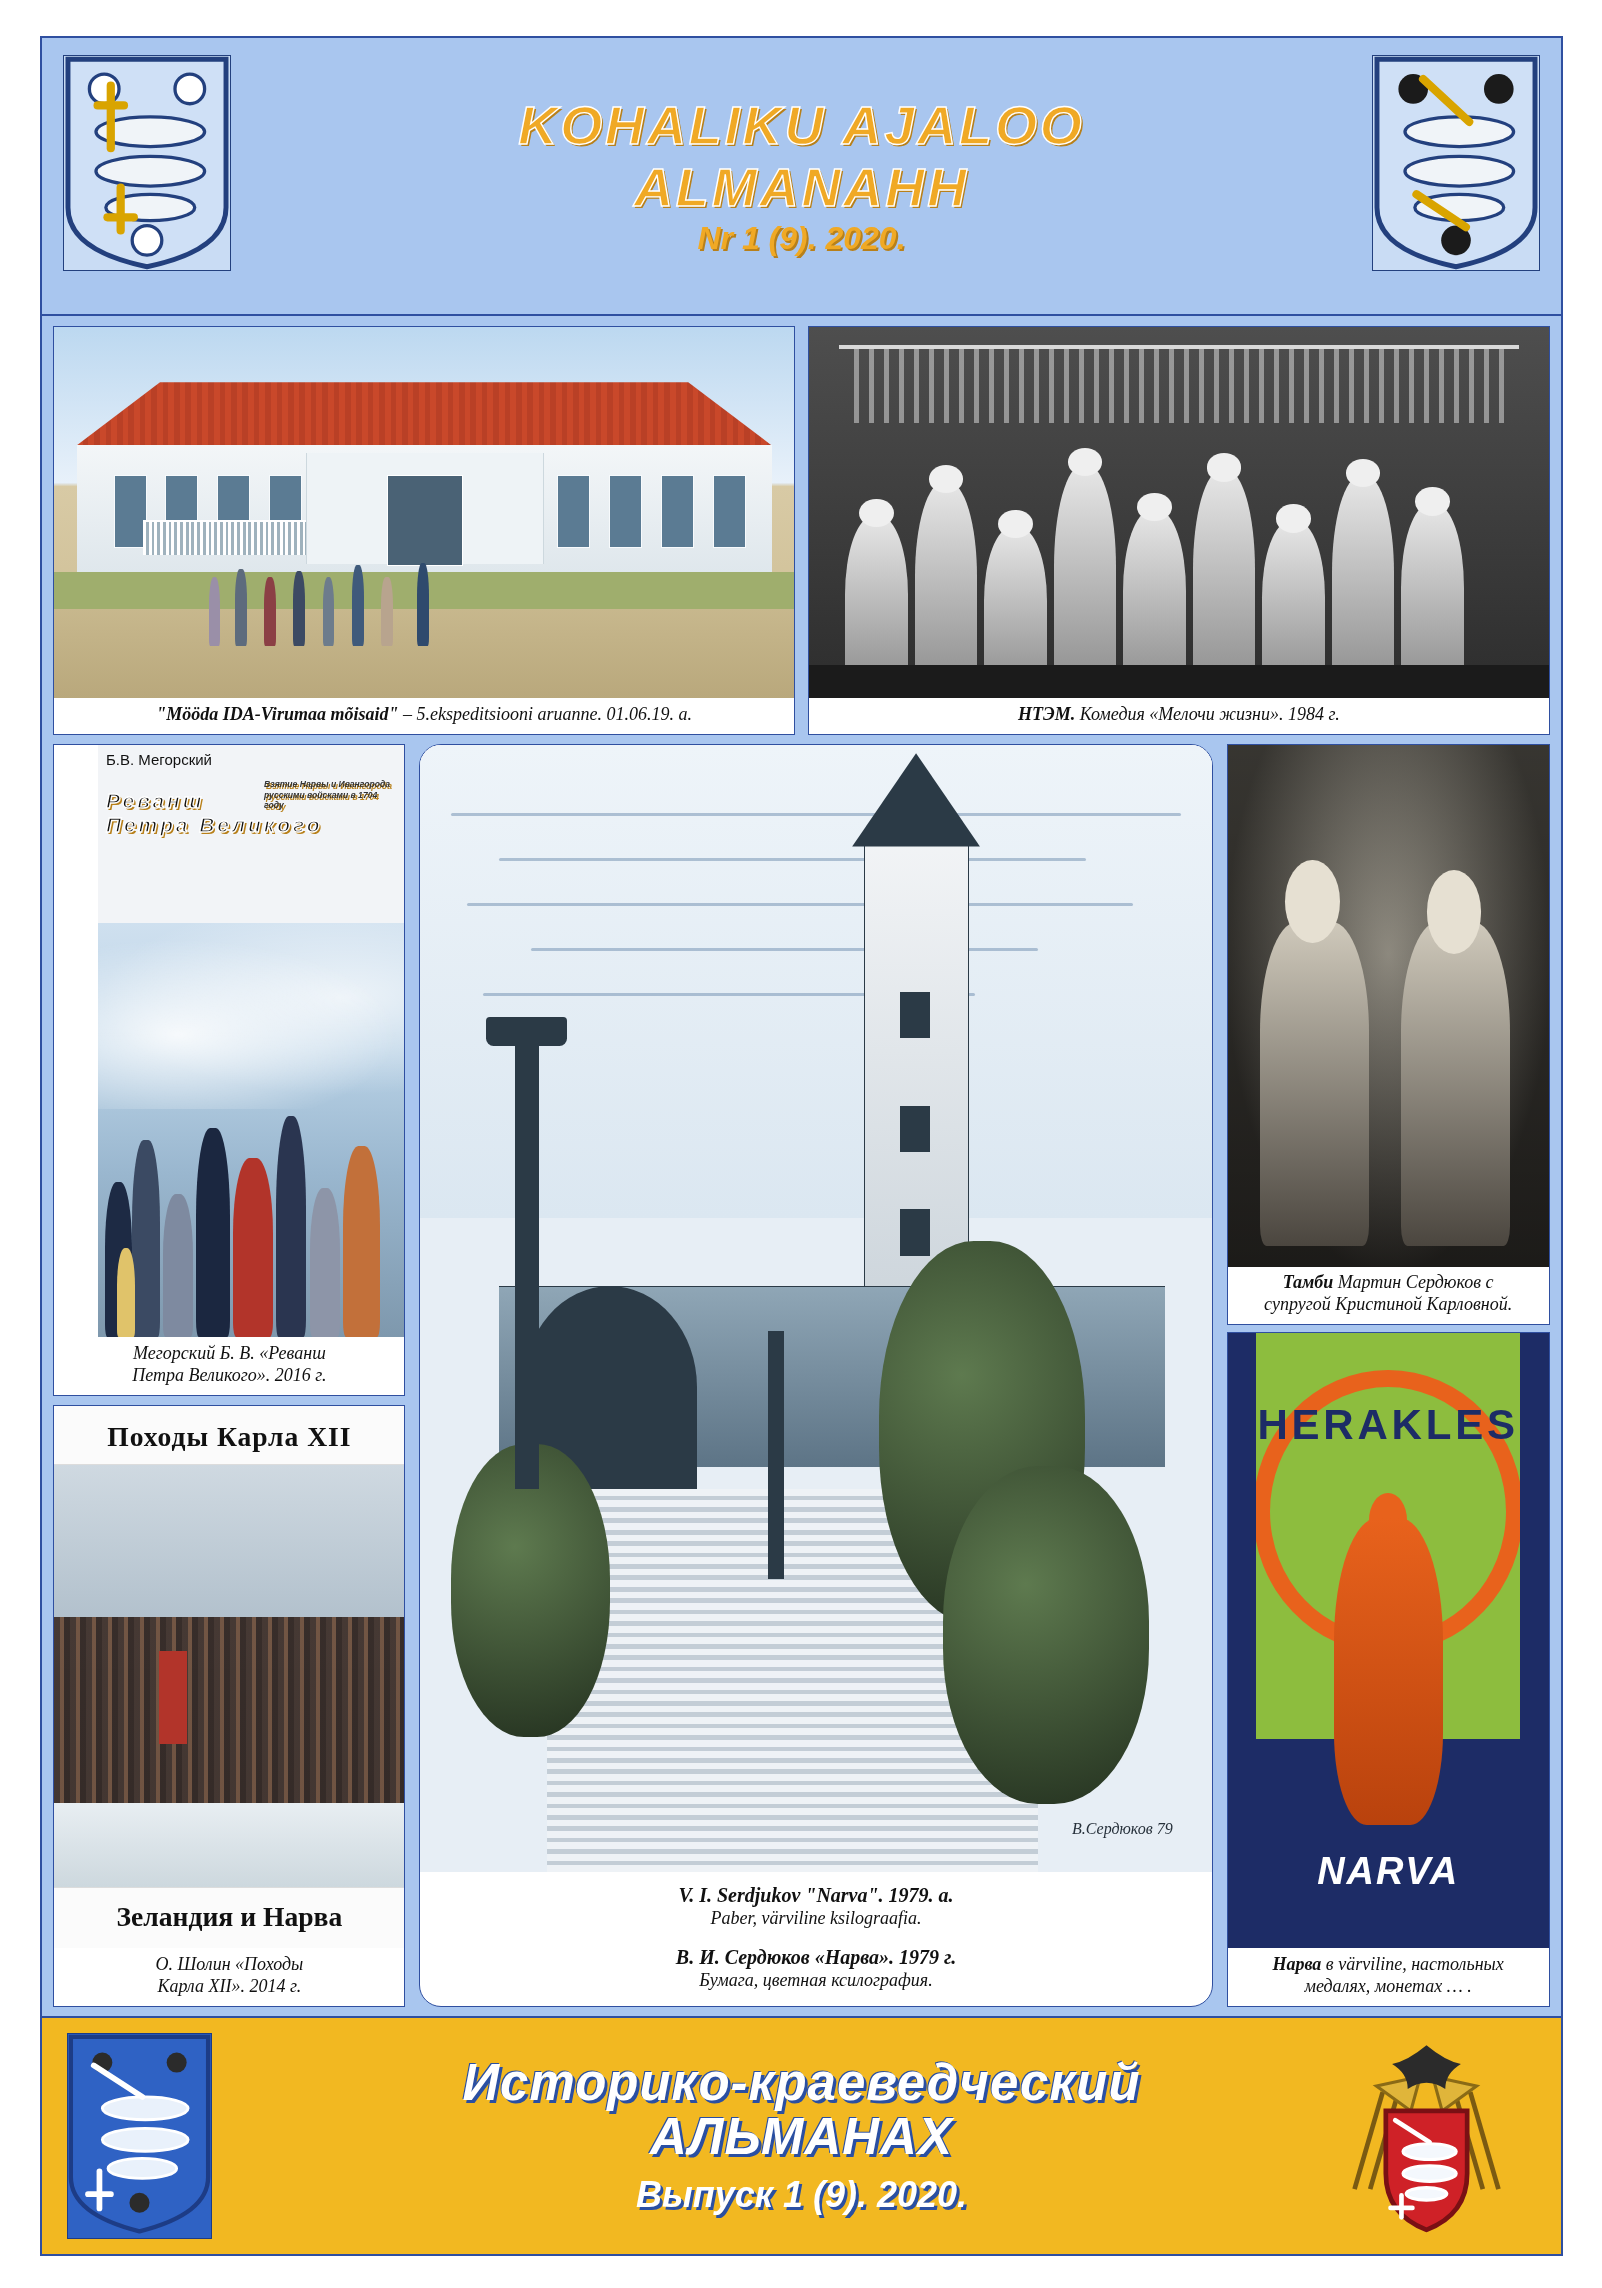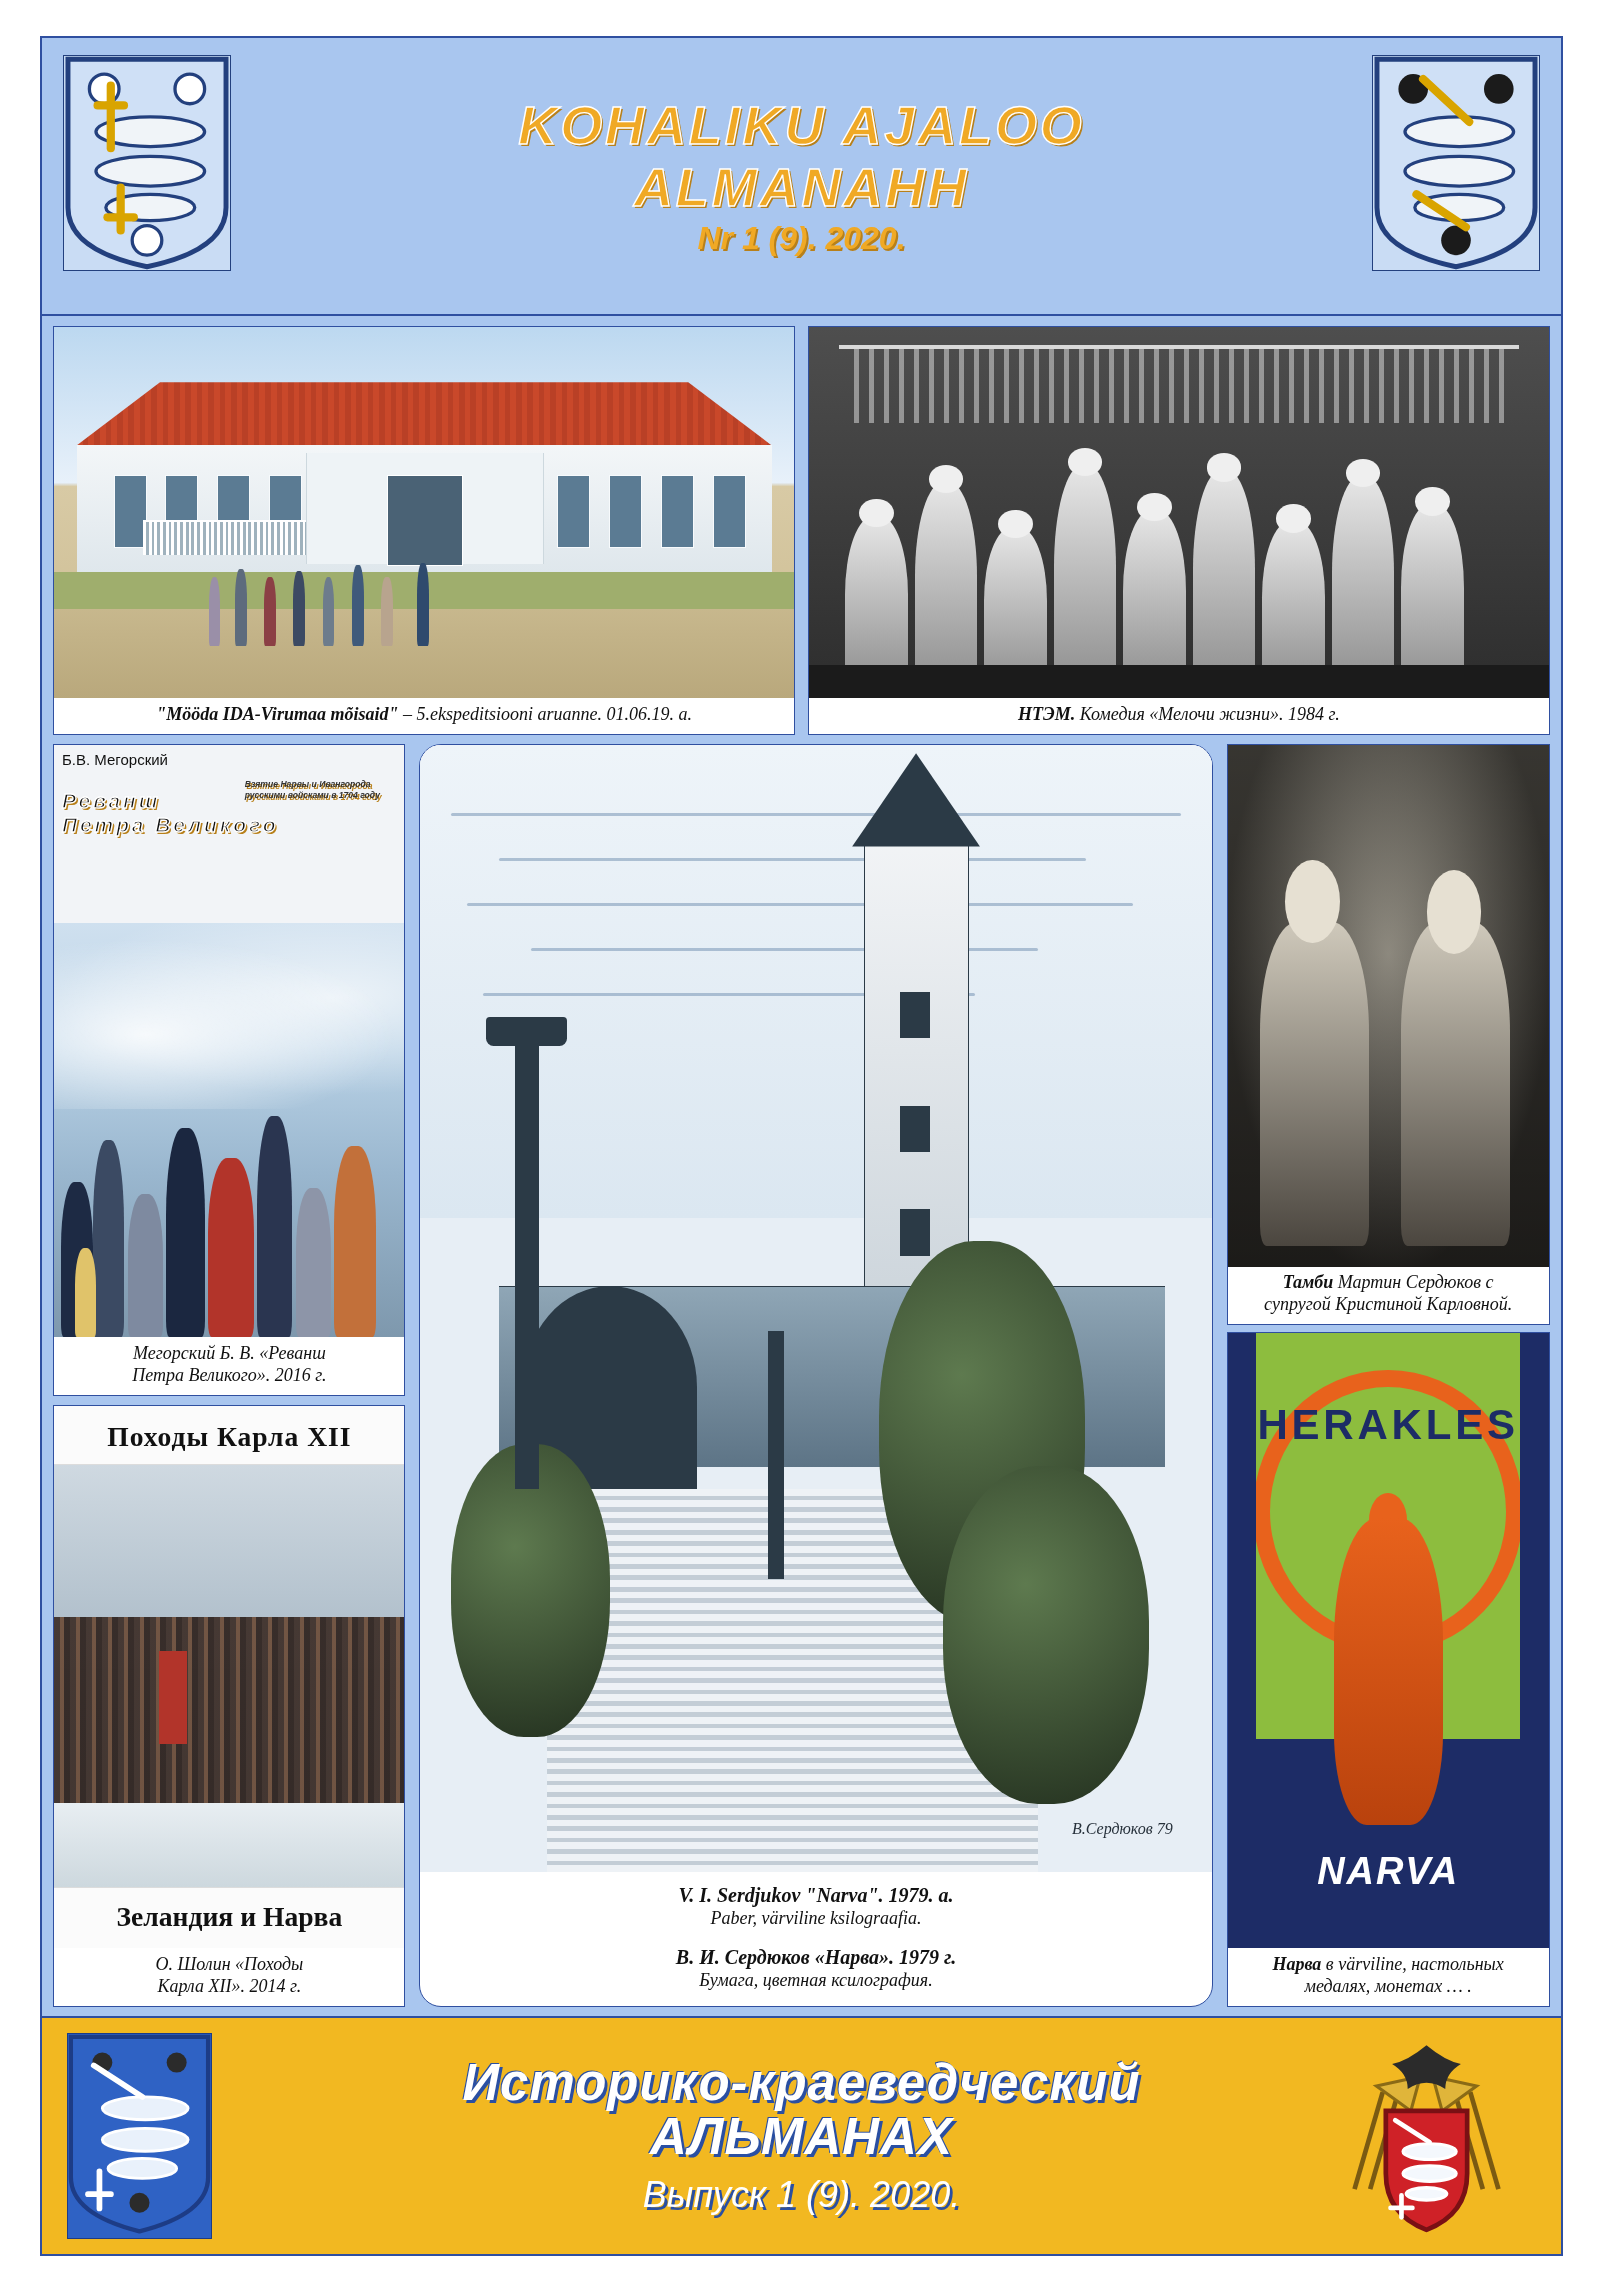--- a/index.html
+++ b/index.html
@@ -189,21 +189,21 @@
   }
   .footer .femb{
     position:absolute;right:25px;top:21px;width:219px;height:195px;
   }
   .f1,.f2{
     font-family:"Liberation Sans",sans-serif;font-weight:bold;font-style:italic;
     color:#ffffff;text-shadow:2.9px 2.9px 0 #2a4fa2, -1px -1px 0 #2a4fa2;
     font-size:51px;letter-spacing:1px;margin:0;line-height:1.06;text-align:center;
   }
   .f3{
-    font-family:"Liberation Sans",sans-serif;font-weight:normal;font-style:italic;
+    font-family:"Liberation Sans",sans-serif;font-weight:bold;font-style:italic;
     color:#ffffff;text-shadow:2.9px 2.9px 0 #2a4fa2;
     font-size:36px;margin:9.5px 0 0 0;text-align:center;
   }
 </style>
 </head>
 <body>
 
 <div class="page">
  <div class="sheet">
 
@@ -326,21 +326,21 @@
           <b>НТЭМ.</b><i> Комедия «Мелочи жизни». 1984 г.</i>
         </div>
       </div>
     </div>
 
     <div class="row-main">
 
       <div class="col-left">
 
         <div class="card" style="flex:1 1 52%;">
-          <div class="imgbox" style="flex:1 1 auto;">
+          <div class="imgbox" style="flex:1 1 auto;margin-left:44px;">
             <div class="book1">
               <div class="band"></div>
               <div class="t">Б.В. Мегорский</div>
               <div class="t2" style="white-space:pre-line">Реванш
 Петра Великого</div>
               <div class="t3">Взятие Нарвы и Ивангорода русскими войсками в 1704 году</div>
               <div class="art">
                 <div class="smoke"></div>
                 <div class="crowd">
                   <div class="s" style="left:2%;width:9%;height:52%;background:#1d2a44"></div>

